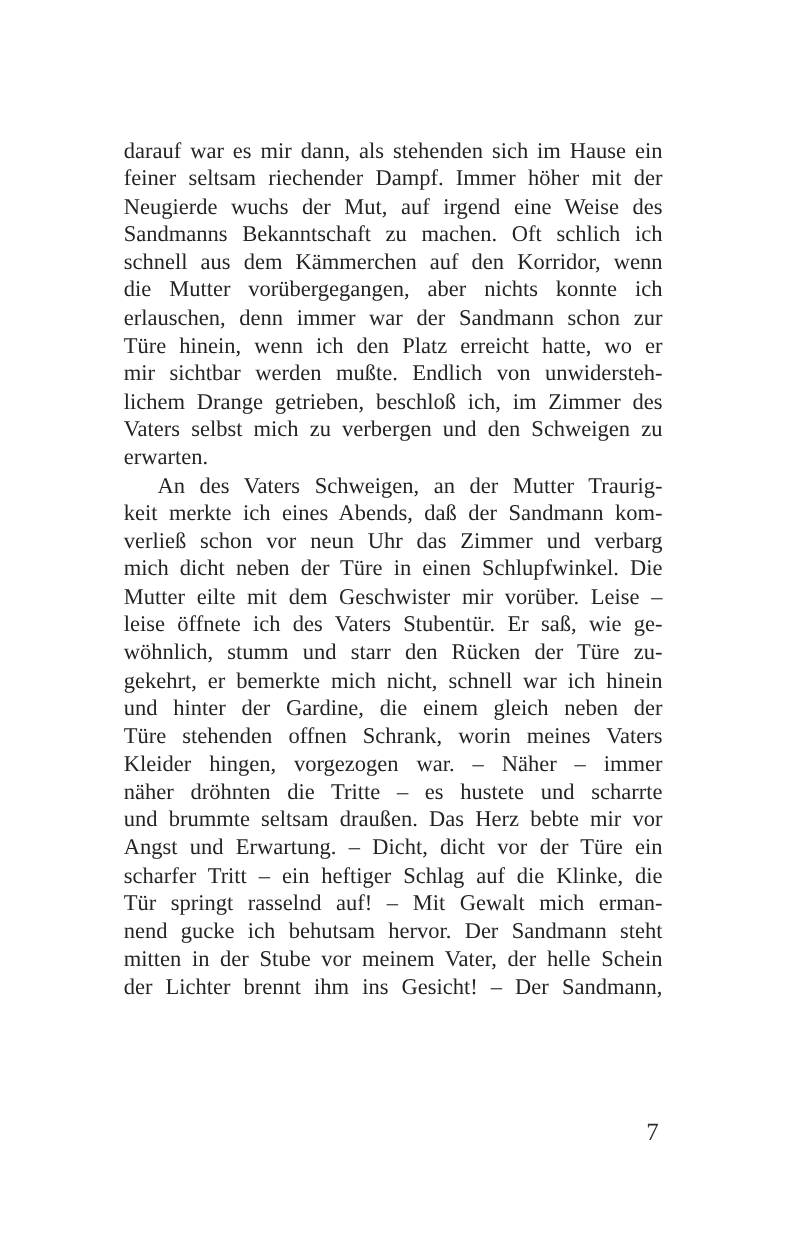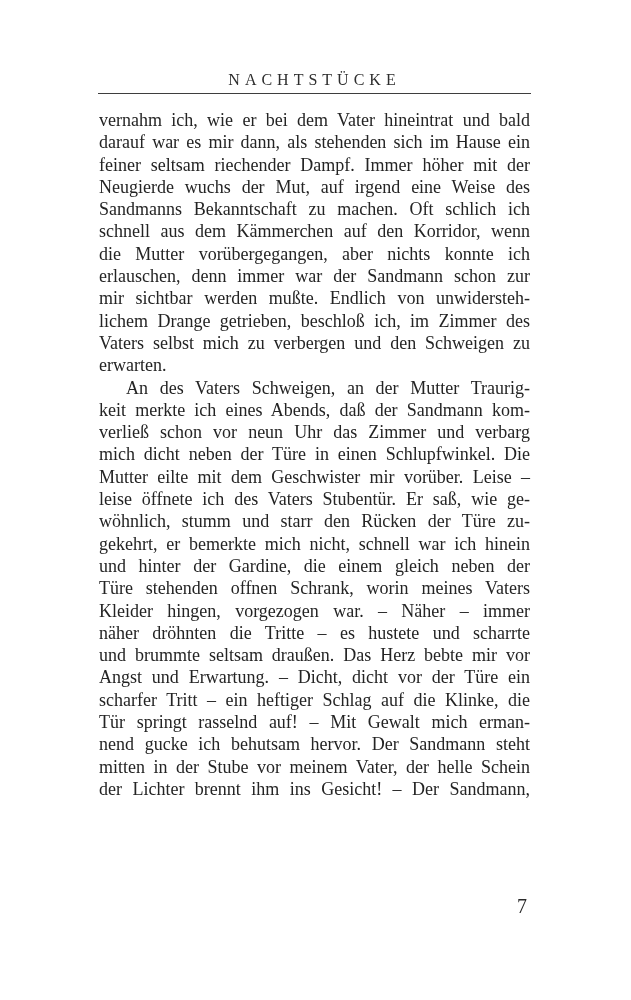--- a/index.html
+++ b/index.html
@@ -60,33 +60,30 @@
     text-align: right;
     font-size: 20px;
     color: #2a2a2a;
   }
 </style>
 </head>
 <body>
 
 <div class="page">
 
-  <div class="running-header-wrap">
-    <span class="running-header-title">NACHTSTÜCKE</span>
-  </div>
 
   <div class="body-text" id="body-text">
-      <div class="line">vernahm ich, wie er bei dem Vater hineintrat und bald</div>
       <div class="line">darauf war es mir dann, als stehenden sich im Hause ein</div>
       <div class="line">feiner seltsam riechender Dampf. Immer höher mit der</div>
       <div class="line">Neugierde wuchs der Mut, auf irgend eine Weise des</div>
       <div class="line">Sandmanns Bekanntschaft zu machen. Oft schlich ich</div>
       <div class="line">schnell aus dem Kämmerchen auf den Korridor, wenn</div>
       <div class="line">die Mutter vorübergegangen, aber nichts konnte ich</div>
       <div class="line">erlauschen, denn immer war der Sandmann schon zur</div>
+      <div class="line">Türe hinein, wenn ich den Platz erreicht hatte, wo er</div>
       <div class="line">mir sichtbar werden mußte. Endlich von unwidersteh-</div>
       <div class="line">lichem Drange getrieben, beschloß ich, im Zimmer des</div>
       <div class="line">Vaters selbst mich zu verbergen und den Schweigen zu</div>
       <div class="line flush-left">erwarten.</div>
       <div class="line indent">An des Vaters Schweigen, an der Mutter Traurig-</div>
       <div class="line">keit merkte ich eines Abends, daß der Sandmann kom-</div>
       <div class="line">verließ schon vor neun Uhr das Zimmer und verbarg</div>
       <div class="line">mich dicht neben der Türe in einen Schlupfwinkel. Die</div>
       <div class="line">Mutter eilte mit dem Geschwister mir vorüber. Leise –</div>
       <div class="line">leise öffnete ich des Vaters Stubentür. Er saß, wie ge-</div>

